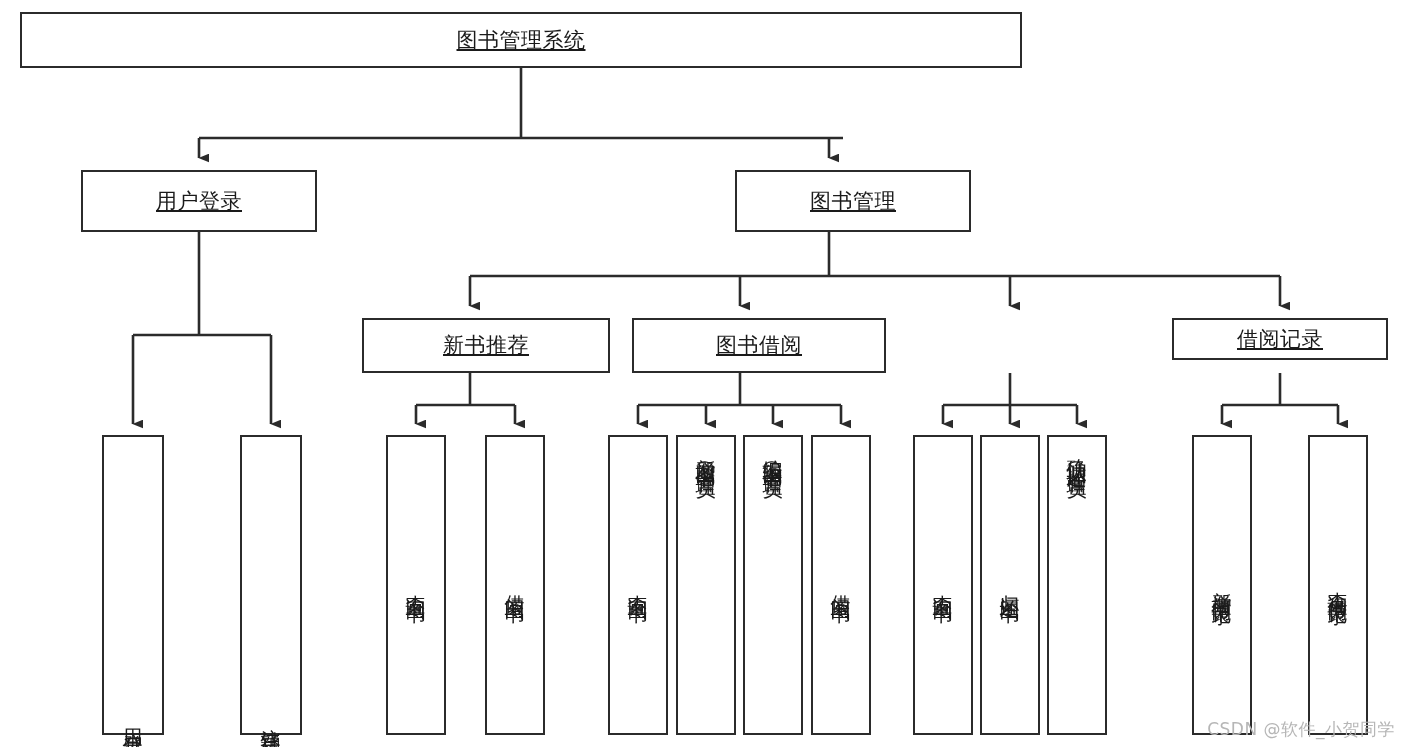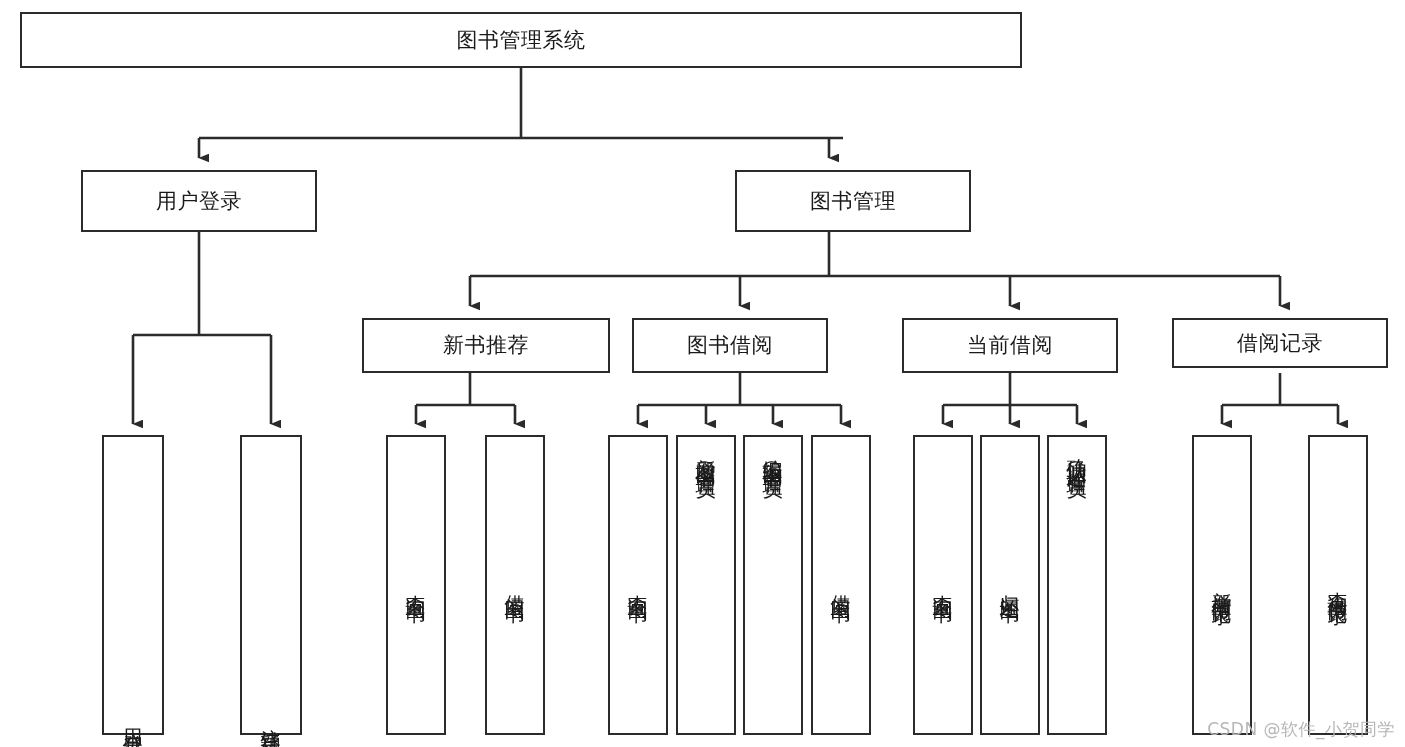--- a/index.html
+++ b/index.html
@@ -36,20 +36,21 @@
   }
   .node-label {
     color: #1a1a1a;
     line-height: 1.18;
     text-align: center;
     white-space: nowrap;
     letter-spacing: 0.5px;
   }
   .node.horizontal .node-label {
     font-size: 21px;
+    text-decoration: underline;
   }
   .node.vertical {
     align-items: flex-end;
     padding-bottom: 8px;
   }
   .node.vertical .node-label {
     writing-mode: vertical-rl;
     text-orientation: upright;
     font-size: 20px;
     letter-spacing: 3px;
@@ -140,29 +141,26 @@
   </div>
 
   <div class="node horizontal" style="left:711px; top:170px; width:236px; height:62px;margin-left:24px;">
     <span class="node-label">图书管理</span>
   </div>
 
   <div class="node horizontal" style="left:362px; top:318px; width:248px; height:55px;">
     <span class="node-label">新书推荐</span>
   </div>
 
-  <div class="node horizontal" style="left:632px; top:318px; width:196px; height:55px;">
+  <div class="node horizontal" style="left:632px; top:318px; width:254px; height:55px;">
     <span class="node-label">图书借阅</span>
   </div>
 
-  <div class="node horizontal" style="left:902px; top:318px; width:216px; height:55px;">
-    <span class="node-label">当前借阅</span>
-  </div>
-
-  <div class="node horizontal" style="left:1172px; top:318px; width:216px; height:50px;">
+
+  <div class="node horizontal" style="left:1172px; top:318px; width:216px; height:42px;">
     <span class="node-label">借阅记录</span>
   </div>
 
   <div class="node vertical" style="left:102px; top:435px; width:62px; height:300px;">
     <span class="node-label">用户登录</span>
   </div>
 
   <div class="node vertical" style="left:240px; top:435px; width:62px; height:300px;">
     <span class="node-label">注销登录</span>
   </div>

